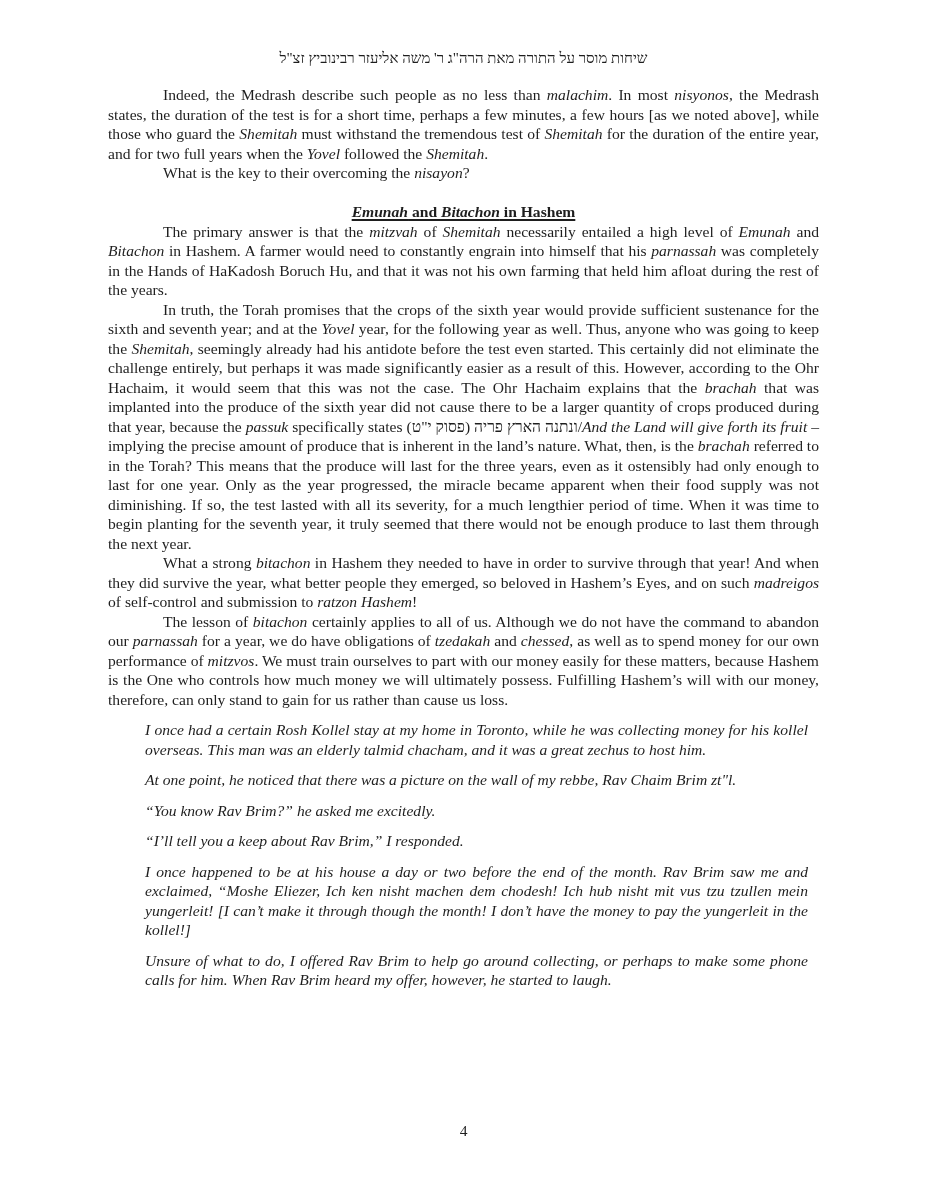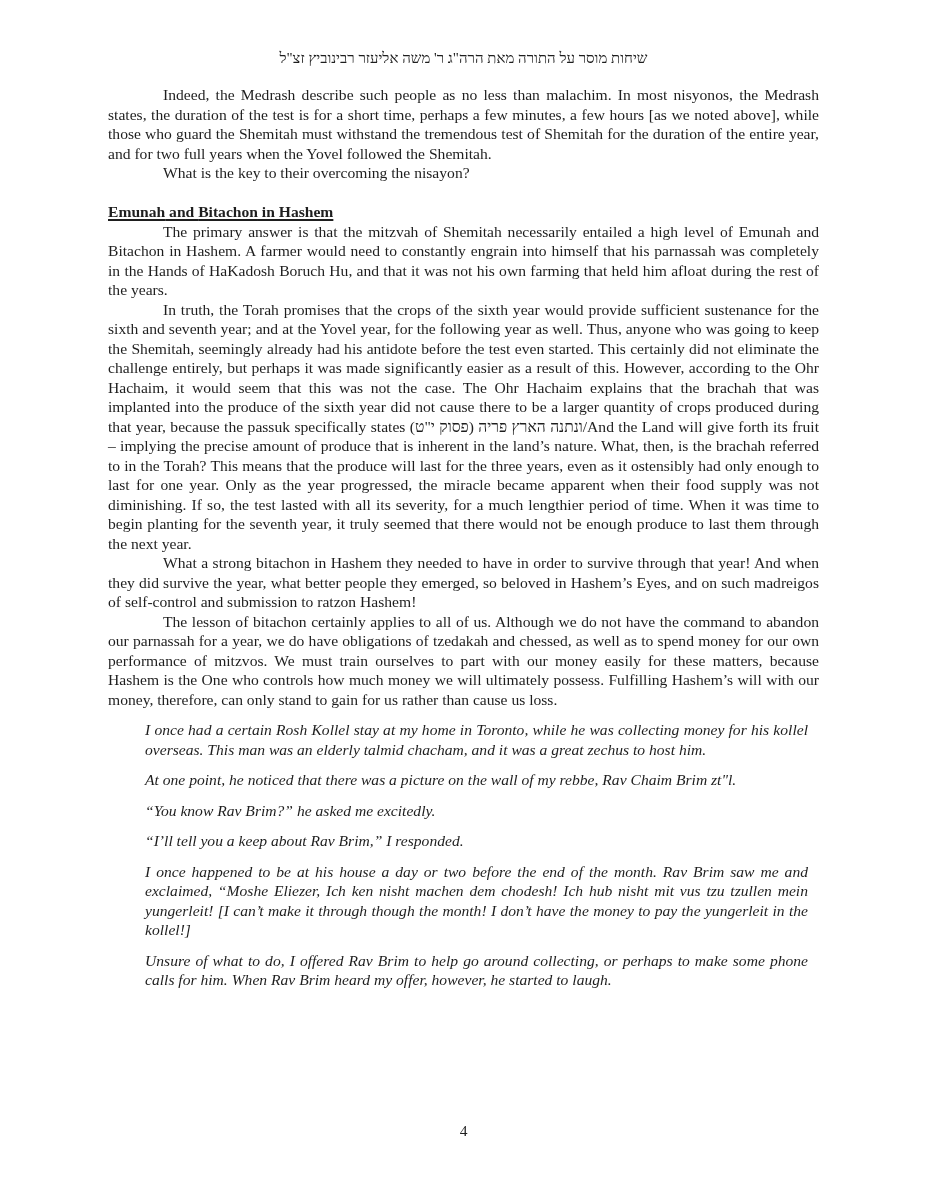--- a/index.html
+++ b/index.html
@@ -17,24 +17,24 @@
   .subtitle{text-align:center;font-size:16.5px;font-weight:bold;line-height:22px;margin-top:2px;}
   .doc-body{margin-top:17px;font-size:15.6px;line-height:19.5px;text-align:justify;}
   .block{margin:0;}
   .block.body{text-indent:55px;}
   .block.heading{
     font-weight:bold;
     margin-top:19.5px;
     text-decoration:underline;
     text-underline-offset:2px;
     text-decoration-thickness:1.5px;
-    text-align:left;
+    text-align:center;
   }
   .block.quote{margin:11px 11px 0 37px;font-style:italic;}
-  .i{}
+  .i{font-style:italic;}
   .he{unicode-bidi:embed;}
   .page-number{
     position:absolute;top:1122px;left:0;width:100%;
     text-align:center;font-size:15.5px;color:#1e1e1e;
   }
 </style>
 </head>
 <body>
 
 <div class="page">

